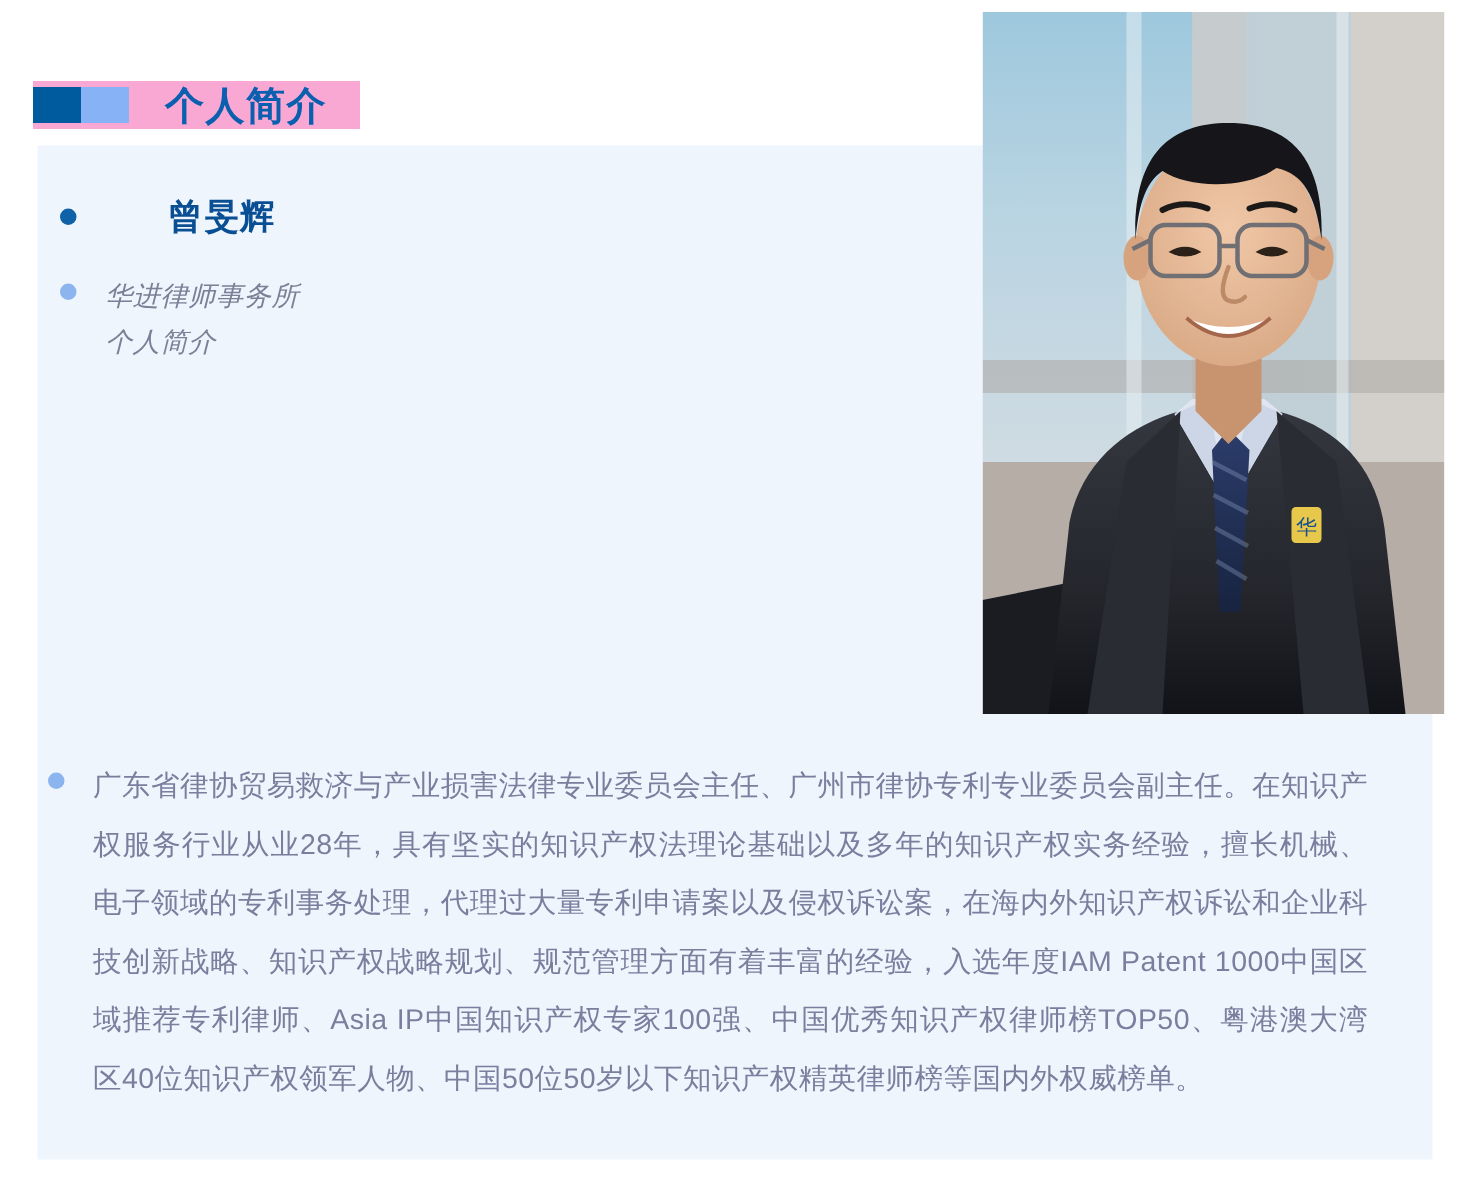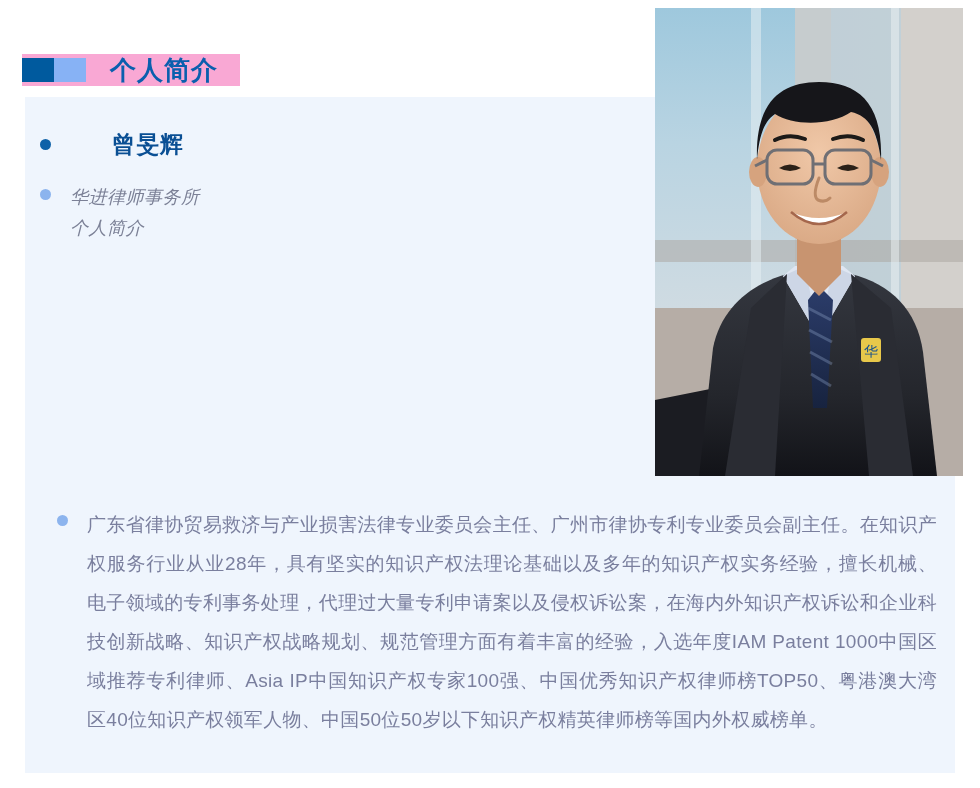--- a/index.html
+++ b/index.html
@@ -112,21 +112,21 @@
     top: 8px;
     width: 308px;
     height: 468px;
     overflow: hidden;
   }
   .photo svg { display: block; }
 
   
   .bio {
     position: absolute;
-    left: 57px;
+    left: 32px;
     top: 505px;
     width: 880px;
     display: flex;
     align-items: flex-start;
   }
   .bullet-bio {
     width: 11px;
     height: 11px;
     background: #8cb4ee;
     border-radius: 50%;

